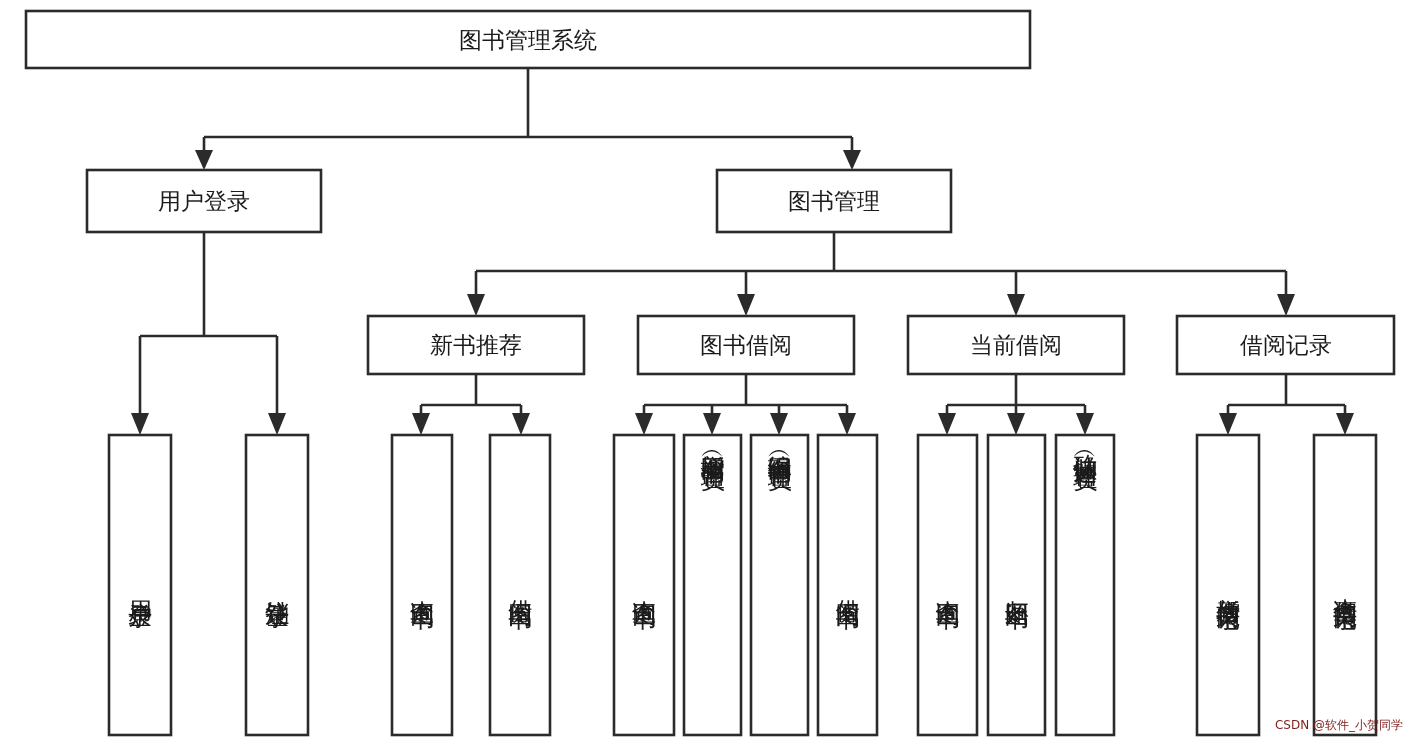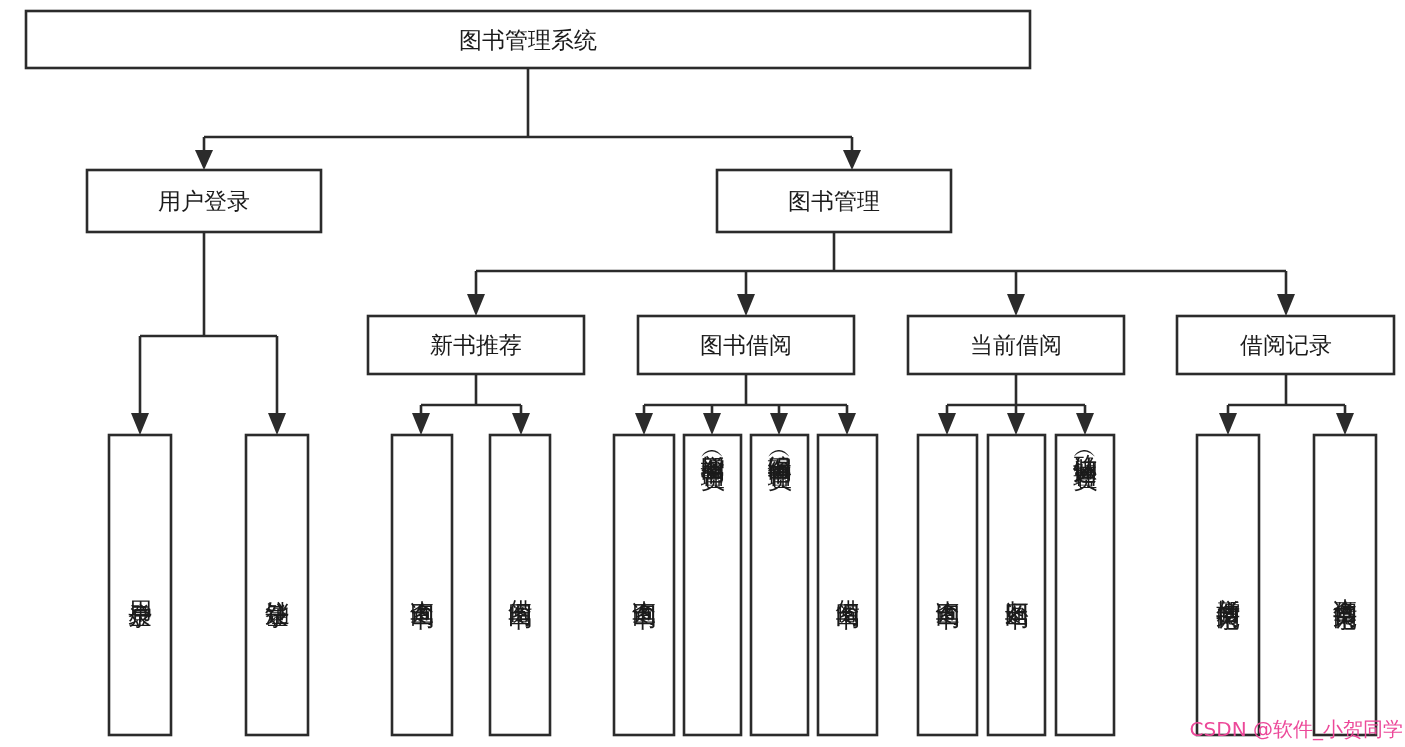--- a/index.html
+++ b/index.html
@@ -62,24 +62,24 @@
     stroke-width: 2.6;
     fill: none;
     stroke-linecap: butt;
   }
   .arrow-head {
     fill: #2b2b2b;
   }
   .watermark {
     position: absolute;
     right: 8px;
-    bottom: 4px;
-    font-family: "DejaVu Sans", "Liberation Sans", sans-serif;
-    font-size: 20px;
-    color: #ec4899;
+    bottom: 13px;
+    font-family: "DejaVu Sans", "Liberation Sans", sans-serif;
+    font-size: 12px;
+    color: #7f1d1d;
     white-space: nowrap;
     user-select: none;
   }
 </style>
 </head>
 <body>
 
 <div id="diagram-root">
 
   <svg class="diagram-canvas" viewBox="0 0 1405 747" xmlns="http://www.w3.org/2000/svg">

